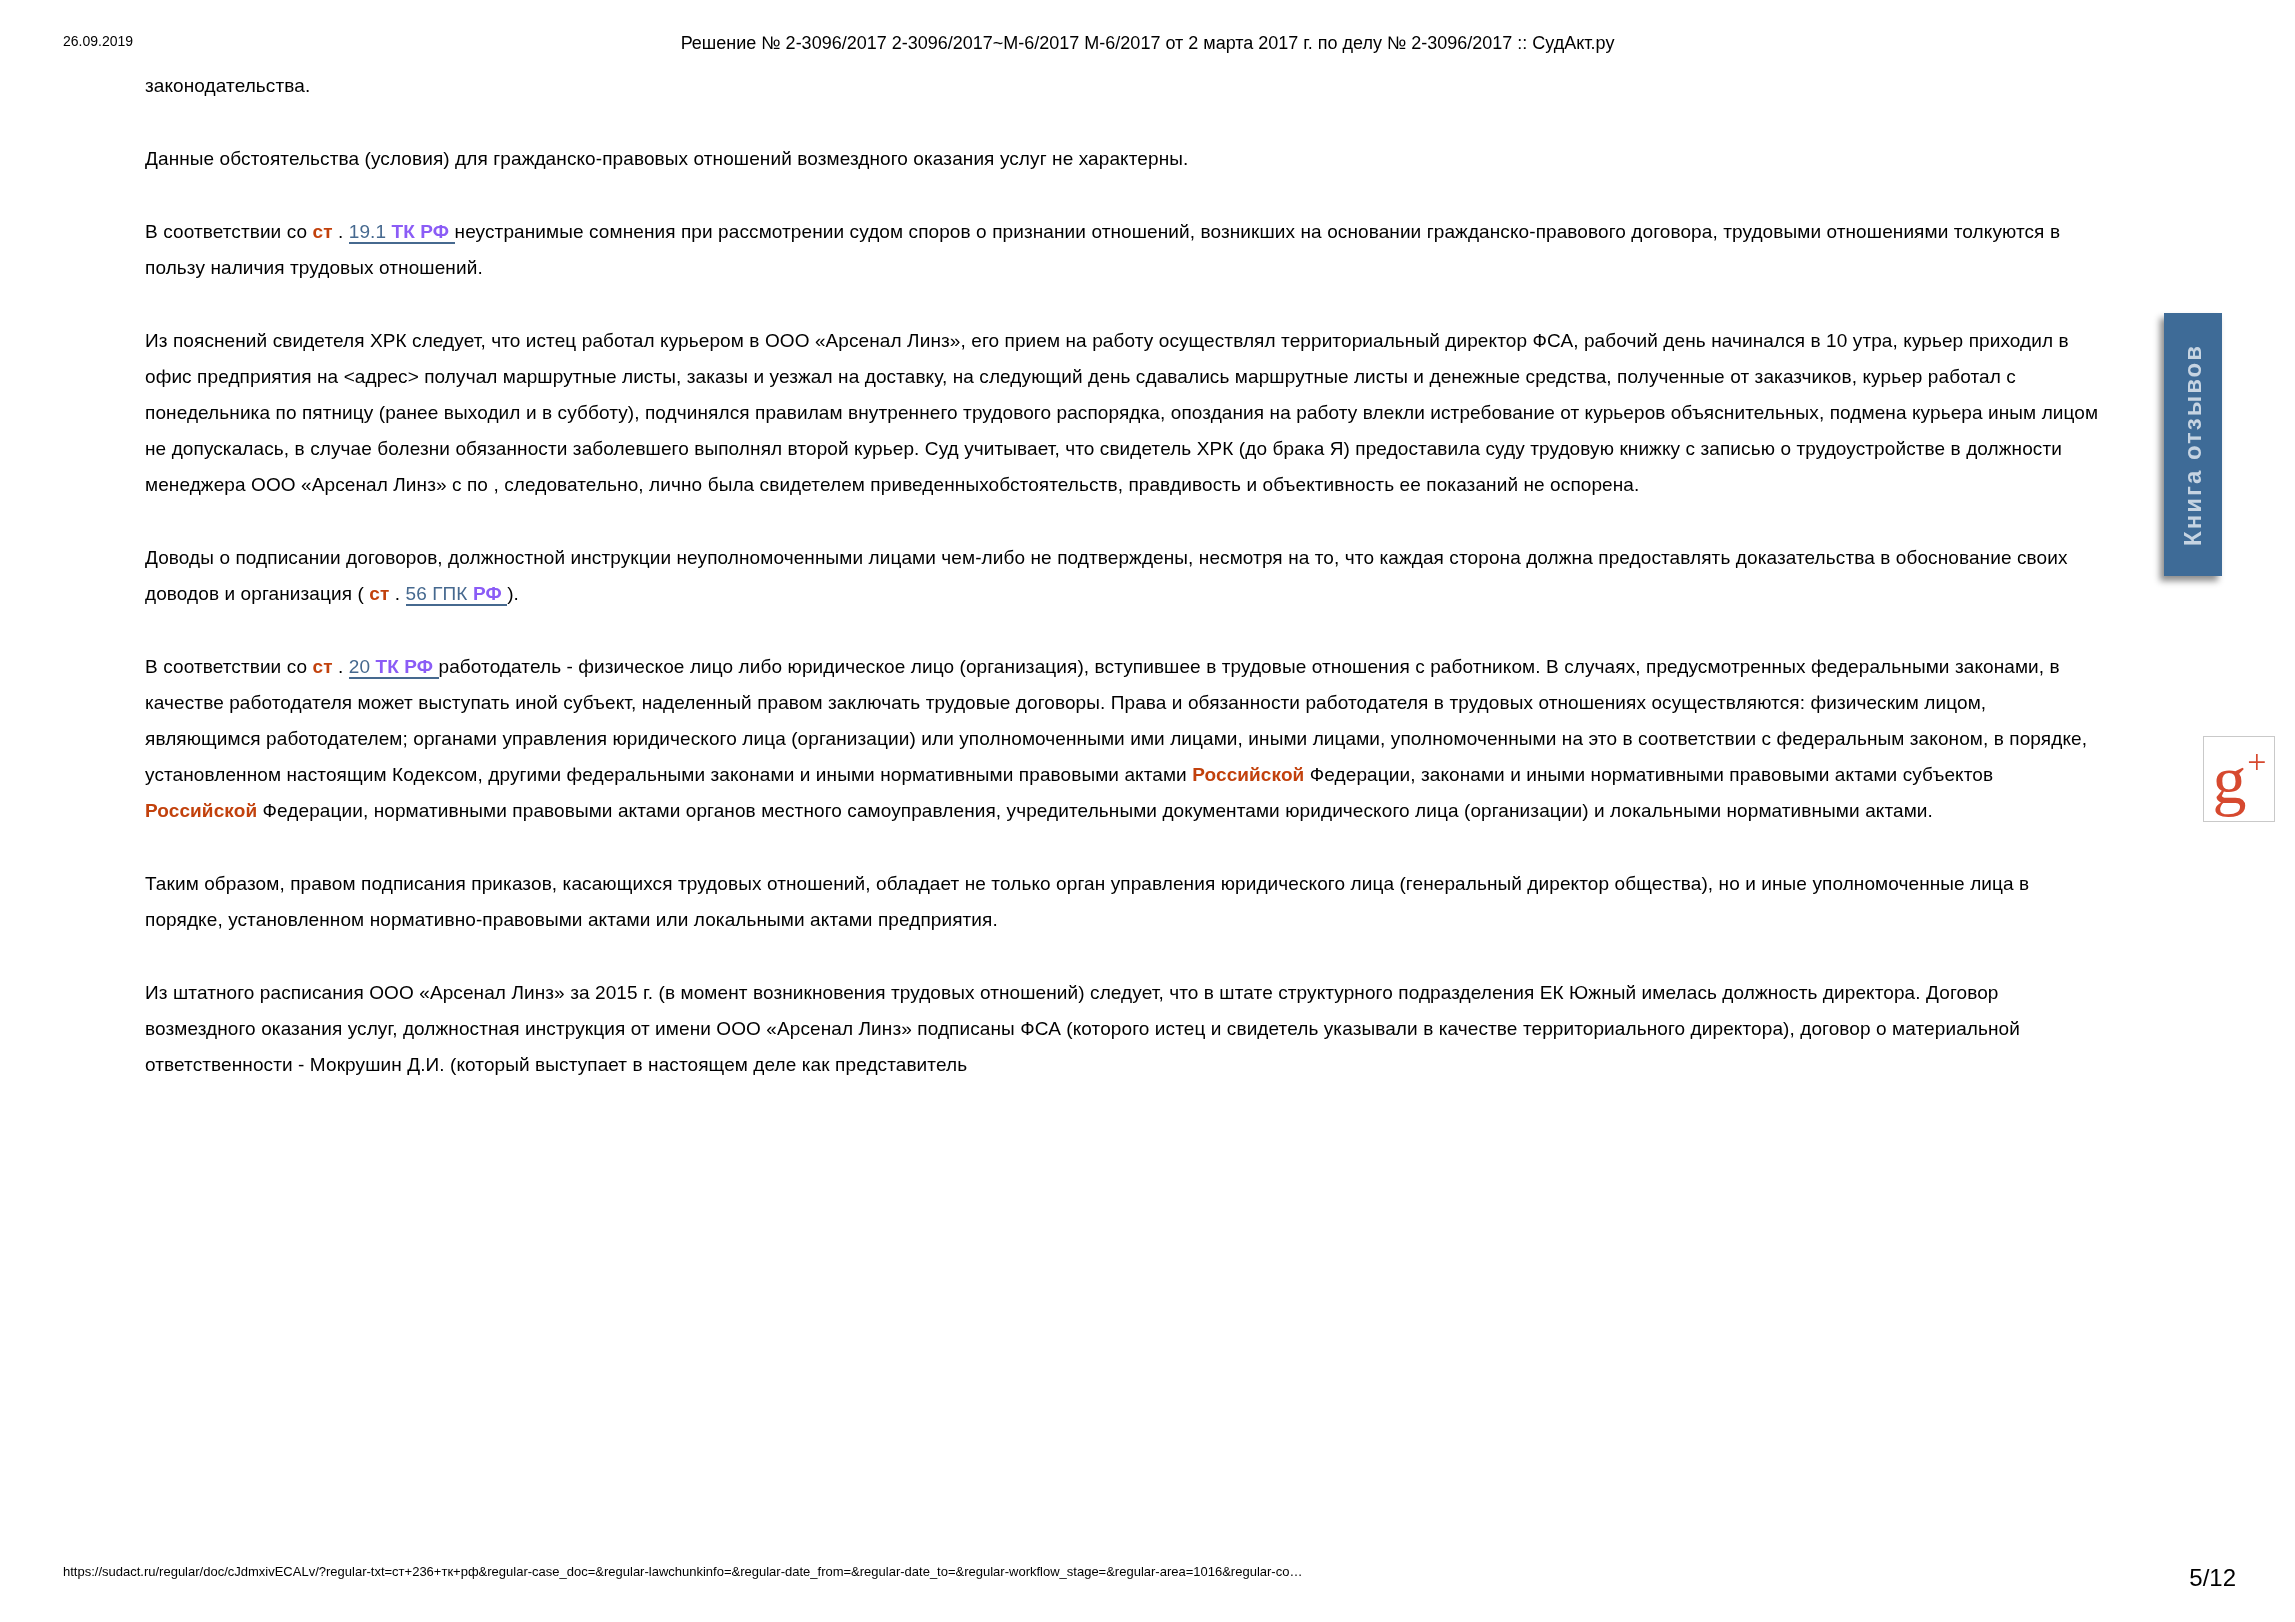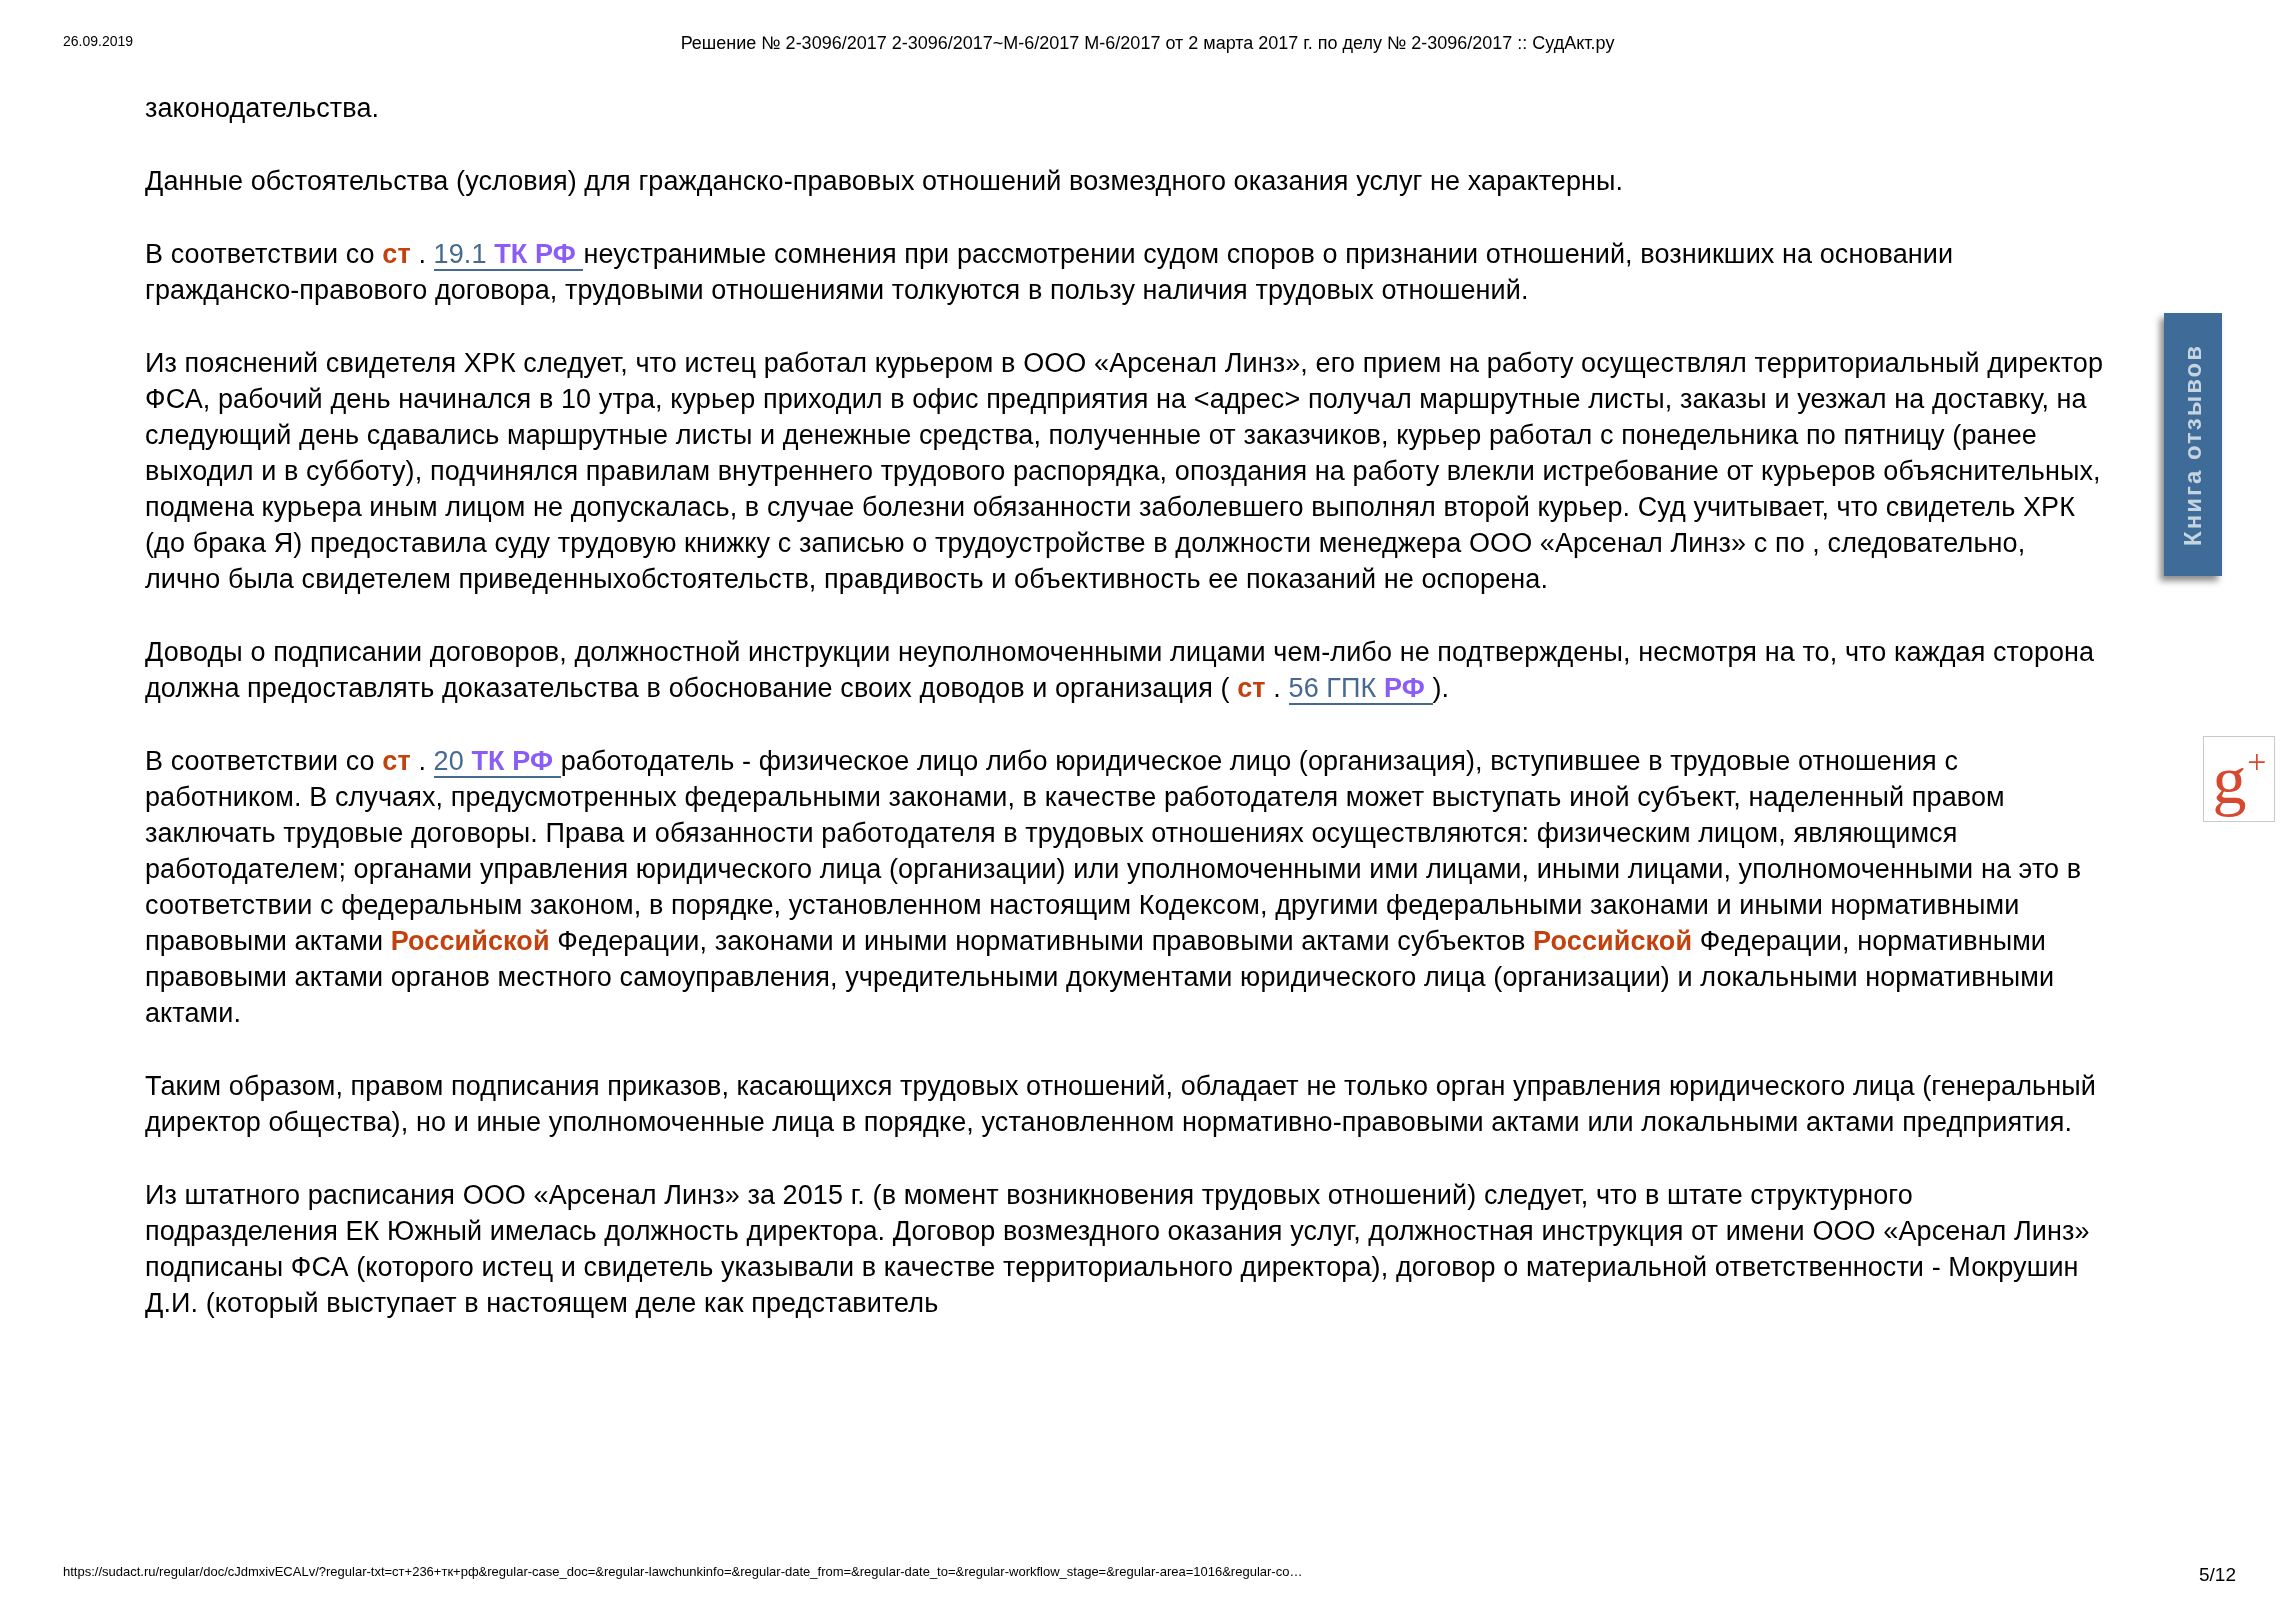--- a/index.html
+++ b/index.html
@@ -5,25 +5,25 @@
   * { margin:0; padding:0; box-sizing:border-box; }
   html,body { width:2295px; height:1622px; background:#ffffff; }
   .page {
     position:relative; width:2295px; height:1622px; background:#ffffff;
     font-family:"Liberation Sans", sans-serif; color:#000; overflow:hidden;
   }
   
   .header-date   { position:absolute; left:63px;  top:33px;  font-size:14px; white-space:nowrap; }
   .header-title  { position:absolute; left:196px; right:196px; top:33px; text-align:center; font-size:18px; white-space:nowrap; }
   .footer-url    { position:absolute; left:63px;  top:1564px; font-size:13px; white-space:nowrap; }
-  .footer-page   { position:absolute; right:59px; top:1564px; font-size:19px;text-align:right; }
+  .footer-page   { position:absolute; right:59px; top:1564px; font-size:24px;text-align:right; }
   
   .doc-body {
-    position:absolute; left:145px; top:90px; width:1960px;
-    font-size:27px; line-height:36px; letter-spacing:0.1px; text-align:left;
+    position:absolute; left:145px; top:68px; width:1960px;
+    font-size:19px; line-height:36px; letter-spacing:0.1px; text-align:left;
   }
   .doc-body p { margin:0 0 37px 0; }
   .run-b { font-weight:bold; color:#c2410c;text-align:center; }
   a.law-link {
     color:var(--link-color,#46698f); text-decoration:none;
     border-bottom:2px solid var(--link-color,#46698f); cursor:pointer;
   }
   a.law-link.law-link-code { color:#8b5cf6; font-weight:bold; }
   
   .feedback-tab {

